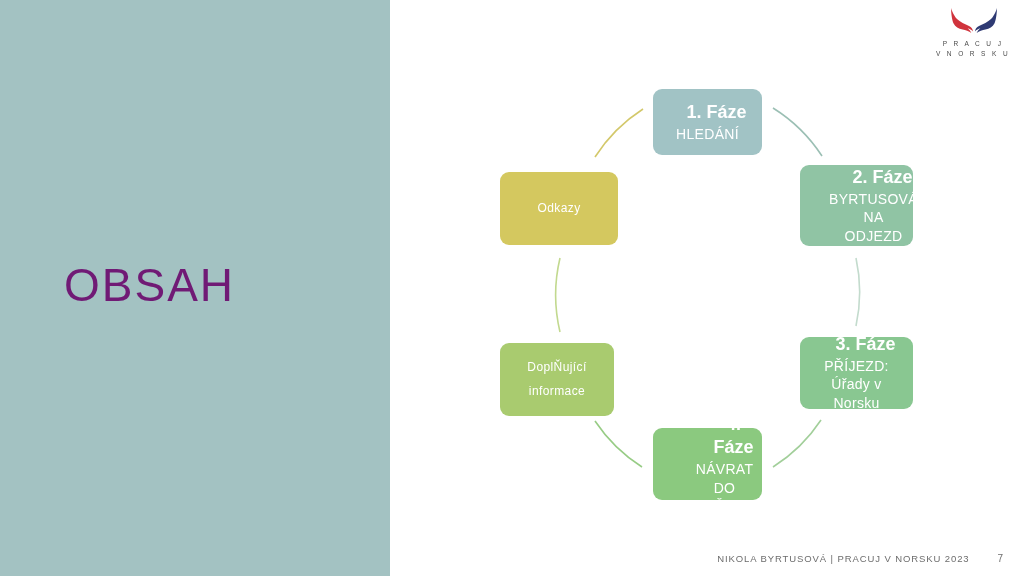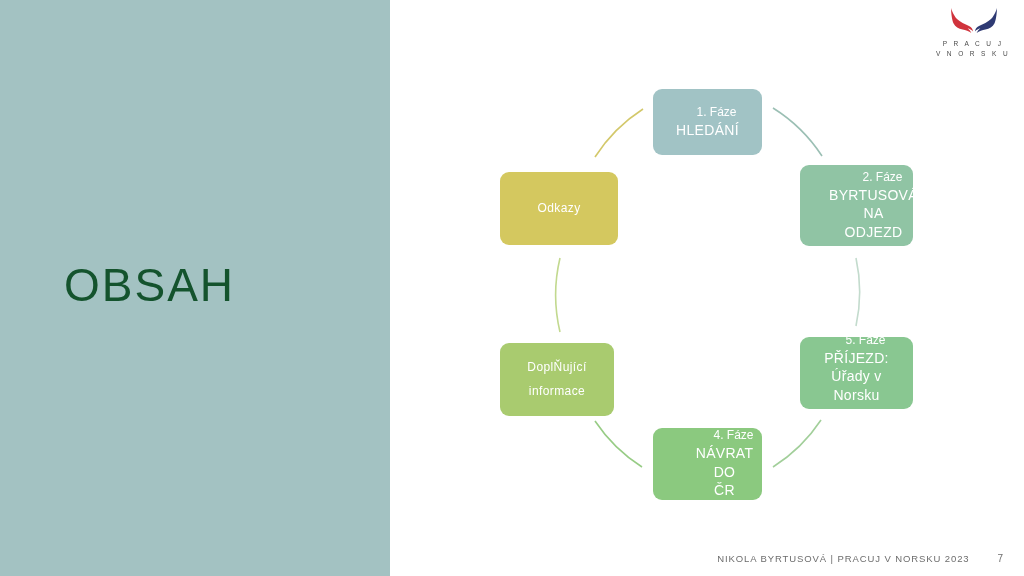--- a/index.html
+++ b/index.html
@@ -27,21 +27,21 @@
     left: 0;
     top: 0;
     width: 390px;
     height: 576px;
     background: #a3c2c2;
   }
   #slide-title {
     position: absolute;
     left: 64px;
     top: 262px;
-    color: #14532d;
+    color: #701a75;
     font-size: 46px;
     font-weight: 400;
     letter-spacing: 2.0px;
     line-height: 1;
     white-space: nowrap;
   }
 
   
   #logo {
     position: absolute;
@@ -92,22 +92,22 @@
     color: #ffffff;
     display: flex;
     flex-direction: column;
     align-items: center;
     justify-content: center;
     text-align: center;
     line-height: 1.32;
     box-sizing: border-box;
   }
   .node .phase {
-    font-size: 12px;
-    font-weight: 400;
+    font-size: 18px;
+    font-weight: 700;
     margin-left: 18px;
   }
   .node .caption {
     font-size: 14px;
     font-weight: 400;
     letter-spacing: 0.3px;
   }
   .node .single {
     font-size: 12px;
     letter-spacing: 0.4px;
@@ -192,21 +192,21 @@
     </div>
 
     <div class="node" id="node-2">
       <div class="phase">2. Fáze</div>
       <div class="caption">BYRTUSOVÁ</div>
       <div class="caption">NA ODJEZD</div>
     </div>
 
     <div class="node" id="node-3">
       <div class="stack">
-        <div class="phase">5. Fáze</div>
+        <div class="phase">3. Fáze</div>
         <div class="caption">PŘÍJEZD:</div>
         <div class="caption">Úřady v</div>
         <div class="caption">Norsku</div>
       </div>
     </div>
 
     <div class="node" id="node-4">
       <div class="phase">4. Fáze</div>
       <div class="caption">NÁVRAT DO</div>
       <div class="caption">ČR</div>

